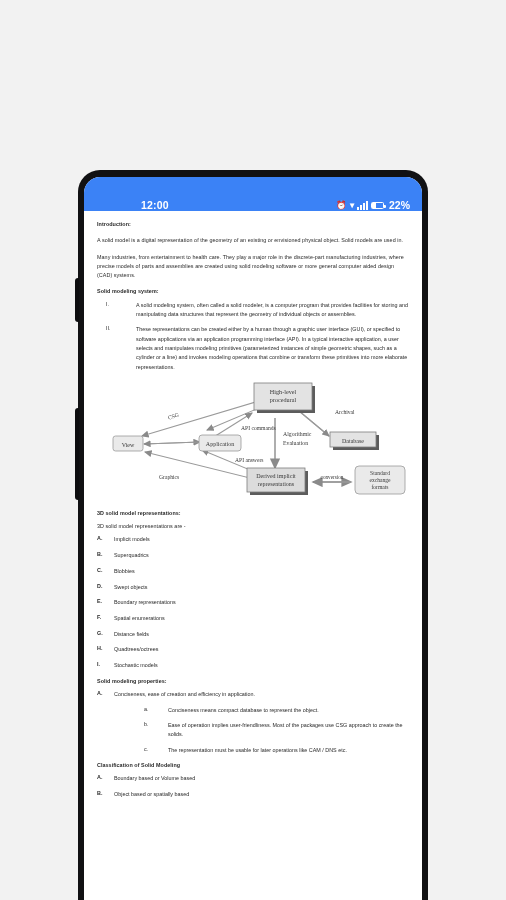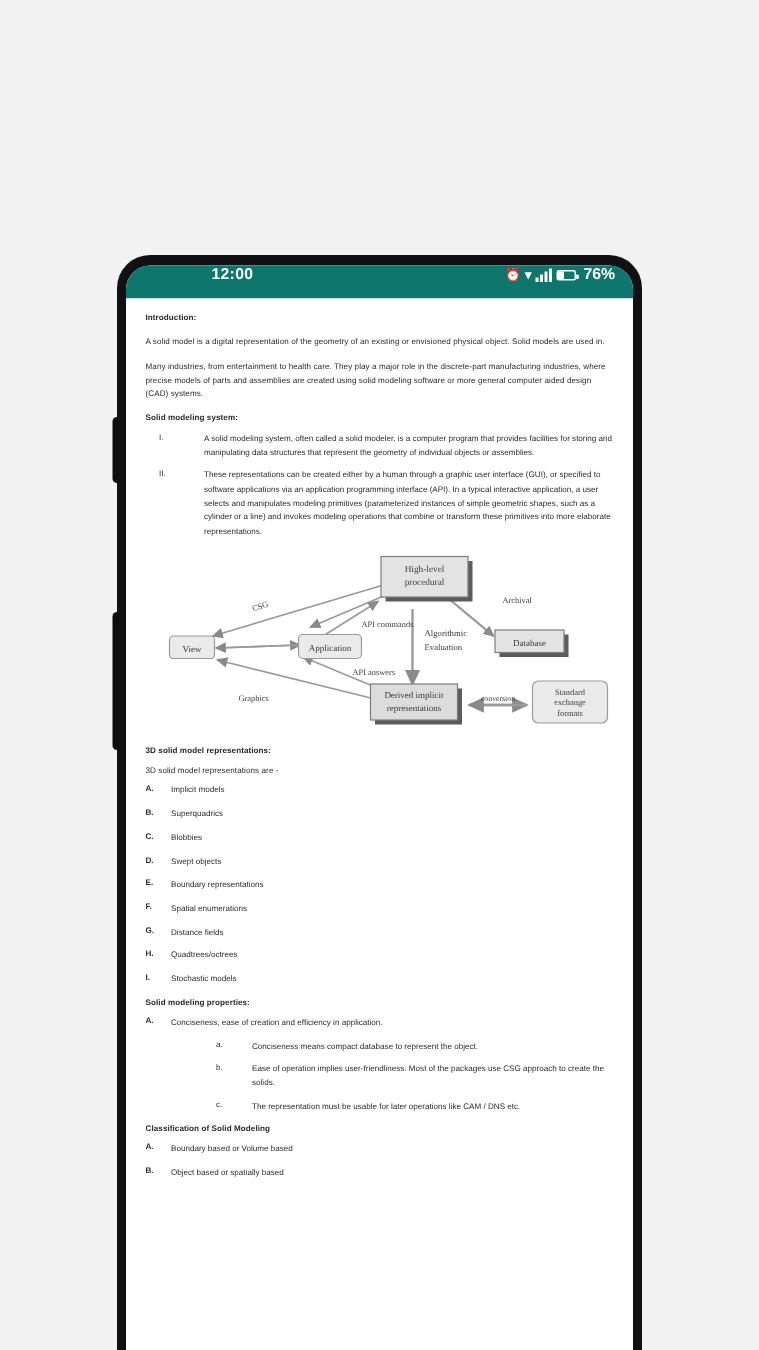--- a/index.html
+++ b/index.html
@@ -43,24 +43,24 @@
     position: relative;
     width: 338px; height: 738px;
     background: #ffffff;
     border-radius: 16px 16px 0 0;
     overflow: hidden;
   }
 
   
   .status-bar {
     position: relative;
-    height: 22px;
-    background: #0f766e;
-    display: flex;
-    align-items: flex-start;
+    height: 34px;
+    background: #3b82f6;
+    display: flex;
+    align-items: flex-end;
     justify-content: space-between;
     padding: 0 12px 0 0;
     border-radius: 14px 14px 0 0;
   }
   .status-time {
     color: #ffffff;
     font-size: 10.5px;
     font-weight: bold;
     letter-spacing: 0.2px;
     margin-left: 57px;
@@ -172,21 +172,21 @@
           <span class="ic">▾</span>
           <span class="sig-bars">
               <i></i>
               <i></i>
               <i></i>
               <i></i>
             </span>
           <span class="batt">
               <i></i>
             </span>
-          <span class="status-battery-pct">76%</span>
+          <span class="status-battery-pct">22%</span>
         </span>
       </div>
 
       <div class="doc-page">
         <div class="doc-inner">
 
           <div class="h blk">Introduction:</div>
           <div class="p blk">A solid model is a digital representation of the geometry of an existing or envisioned physical object. Solid models are used in.</div>
           <div class="p blk">Many industries, from entertainment to health care. They play a major role in the discrete-part manufacturing industries, where precise models of parts and assemblies are created using solid modeling software or more general computer aided design (CAD) systems.</div>
 

